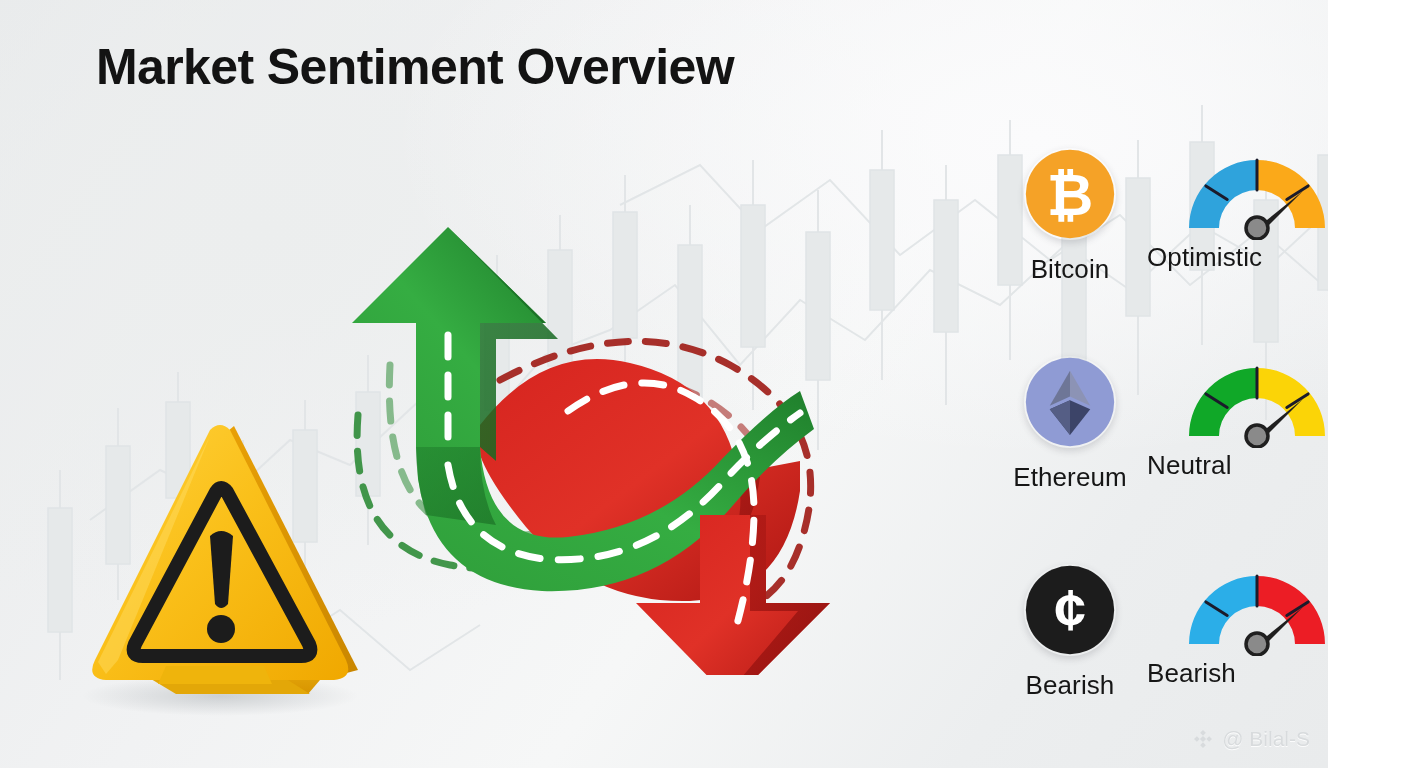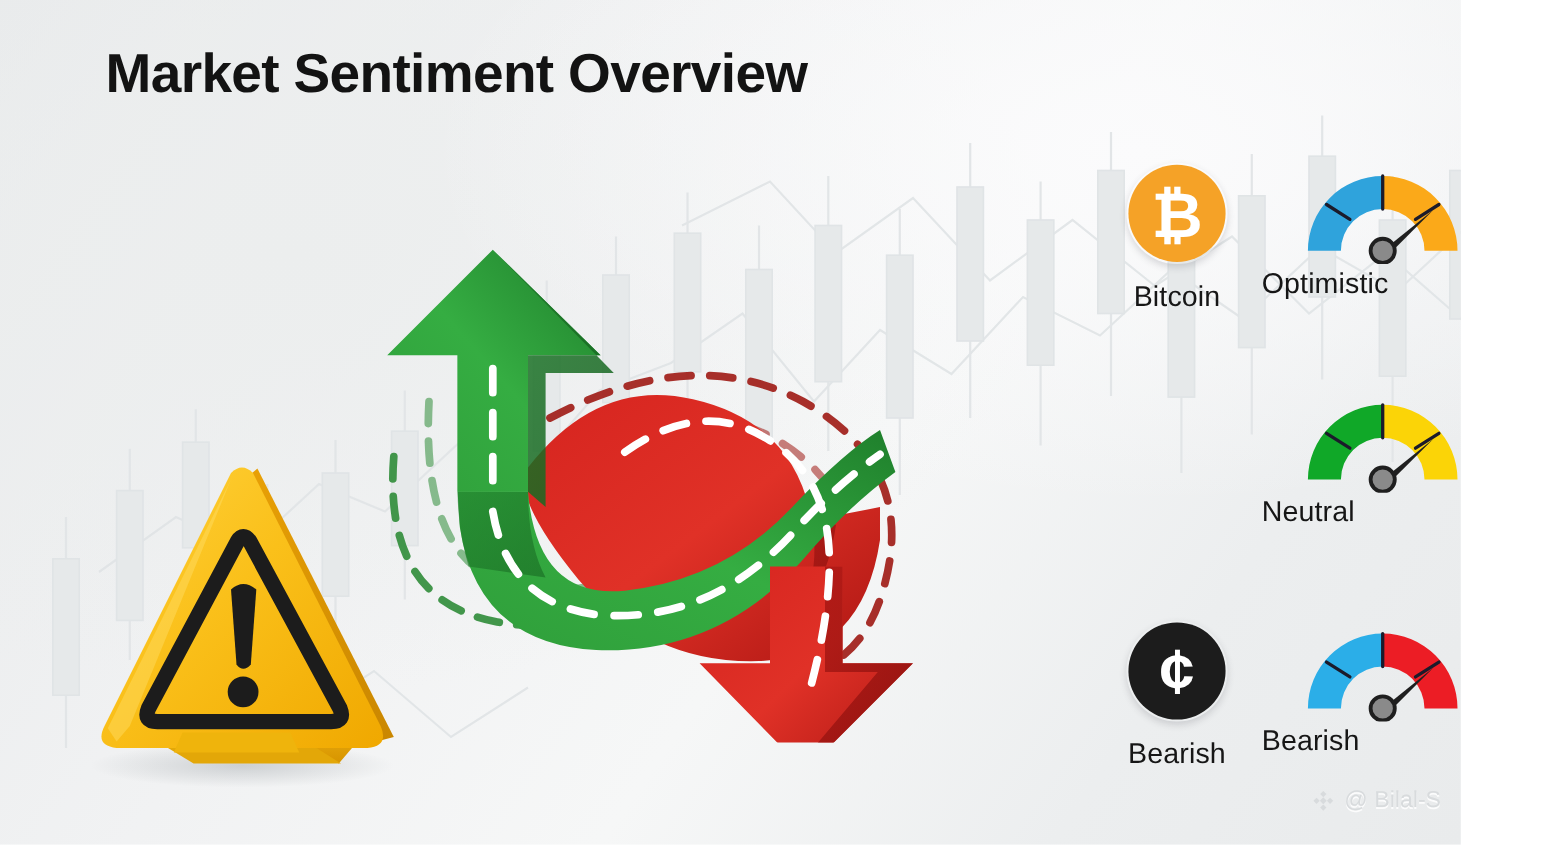--- a/index.html
+++ b/index.html
@@ -112,21 +112,21 @@
     margin-top: 2px;
     font-size: 26px;
     color: #161616;
     letter-spacing: 0.1px;
   }
 
   
   #watermark {
     position: absolute;
     right: 18px;
-    bottom: 28px;
+    bottom: 17px;
     display: flex;
     align-items: center;
     gap: 8px;
     color: #d8dbdd;
     font-size: 21px;
     text-shadow: 0 1px 0 rgba(255,255,255,0.85);
     user-select: none;
   }
 </style>
 </head>
@@ -340,20 +340,30 @@
             <line x1="80" y1="24" x2="80" y2="54"></line>
           </g>
           <path d="M80 92 L126 55 L84 97 Z" fill="#1f1f1f"></path>
           <circle cx="80" cy="92" r="11" fill="#8a8a8a" stroke="#1f1f1f" stroke-width="3.5"></circle>
         </svg>
         <div class="gauge-label">Optimistic</div>
       </div>
     </div>
 
     <div class="sentiment-row r1">
+      <div class="coin-block">
+        <svg class="coin-icon" viewBox="0 0 100 100" xmlns="http://www.w3.org/2000/svg">
+          <circle cx="50" cy="50" r="48" fill="#8F9BD4"></circle>
+          <path d="M50 16 L50 44 L72 54 Z" fill="#8C93B5"></path>
+          <path d="M50 16 L28 54 L50 44 Z" fill="#6E7697"></path>
+          <path d="M50 48 L28 58 L50 86 L72 58 Z" fill="#3C4468"></path>
+          <path d="M50 48 L28 58 L50 86 Z" fill="#555E85"></path>
+        </svg>
+        <div class="coin-label">Ethereum</div>
+      </div>
 
       <div class="gauge-block">
         <svg class="gauge-svg" width="160" height="104" viewBox="0 0 160 104" xmlns="http://www.w3.org/2000/svg">
           <path d="M12 92 A68 68 0 0 1 80 24 L80 54 A38 38 0 0 0 42 92 Z" fill="#10A828"></path>
           <path d="M80 24 A68 68 0 0 1 148 92 L118 92 A38 38 0 0 0 80 54 Z" fill="#FBD407"></path>
           <g stroke="#1b1b2b" stroke-width="3" stroke-linecap="round">
             <line x1="28.9" y1="49.9" x2="50.2" y2="63.4"></line>
             <line x1="131.1" y1="49.9" x2="109.8" y2="63.4"></line>
             <line x1="80" y1="24" x2="80" y2="54"></line>
           </g>

